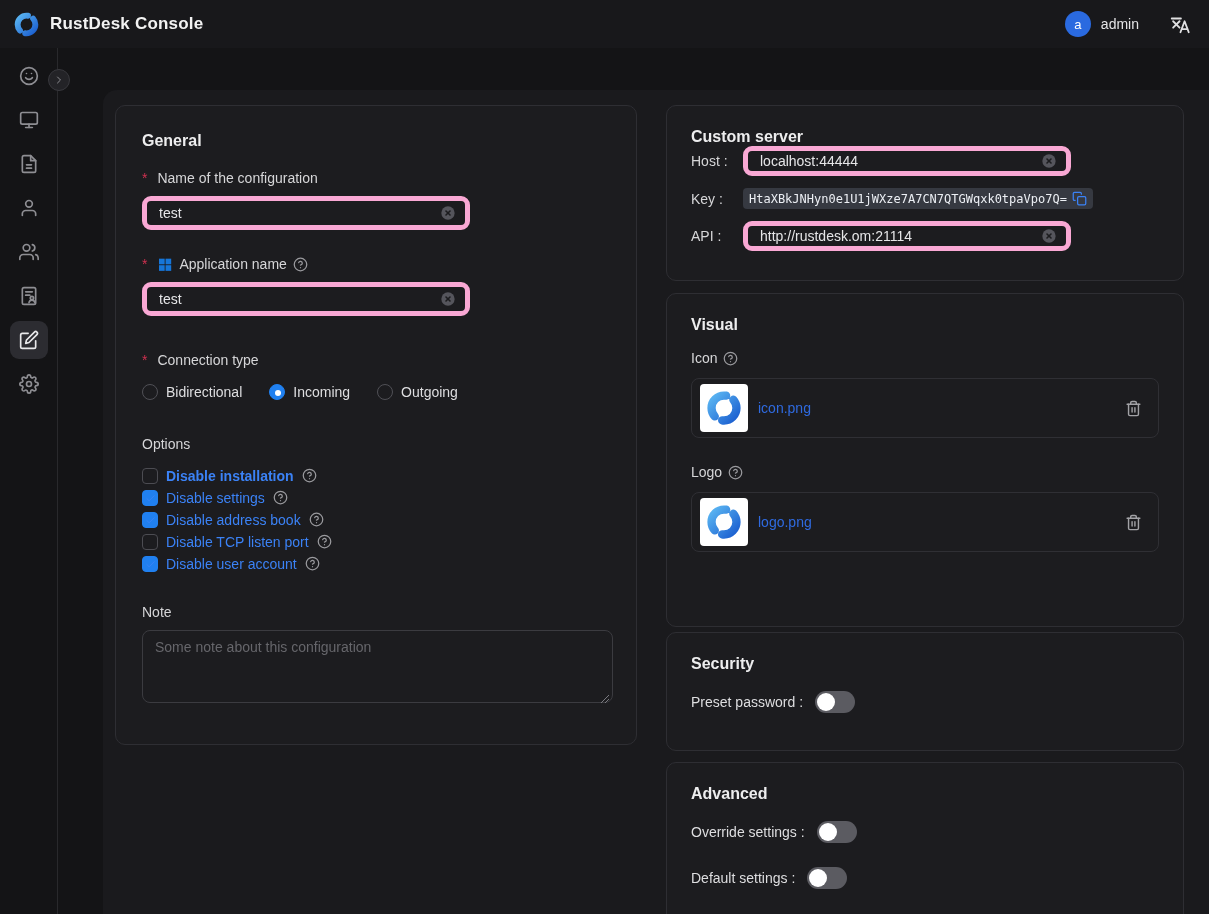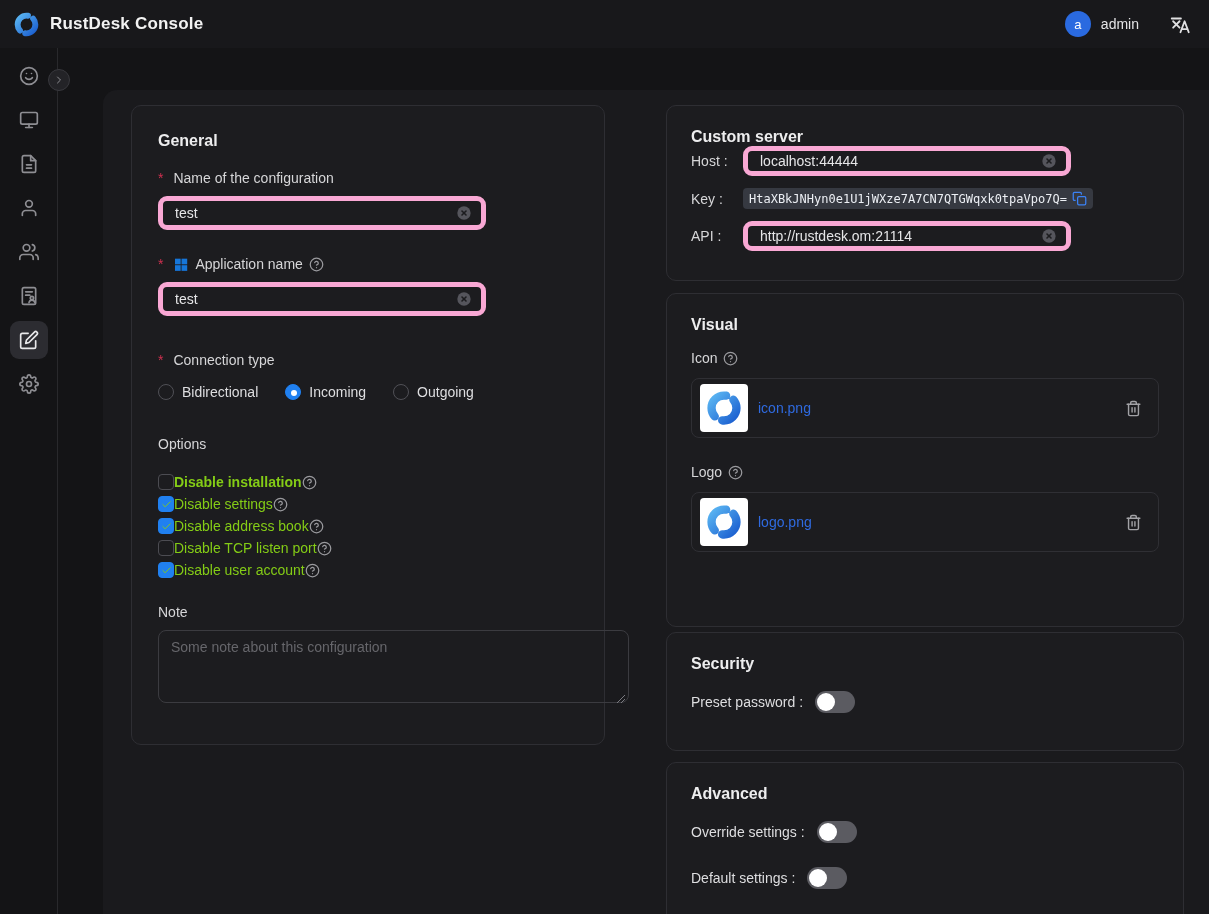--- a/index.html
+++ b/index.html
@@ -29,42 +29,42 @@
   .collapse-btn { position:absolute; top:69px; left:48px; width:22px; height:22px; border-radius:50%;
     background:#232327; border:1px solid #38383d; color:#8e8e93; display:flex; align-items:center; justify-content:center; z-index:6; cursor:pointer; }
   .collapse-btn svg { width:12px; height:12px; }
 
   
   .content { position:absolute; left:103px; top:90px; right:0; bottom:0; background:#1a1a1d;
     border-top-left-radius:14px; overflow:hidden; }
   .panel { position:absolute; background:#1c1c1f; border:1px solid #2e2e33; border-radius:10px; }
   .panel-title { font-size:16px; font-weight:600; color:#ededee; }
 
-  #panel-general  { left:28px;  top:15px;  width:474px; height:640px; padding:26px; }
+  #panel-general  { left:12px;  top:15px;  width:522px; height:640px; padding:26px; }
   #panel-custom   { left:563px; top:15px;  width:518px; height:176px; padding:22px 24px; }
   #panel-visual   { left:563px; top:203px; width:518px; height:334px; padding:22px 24px; }
   #panel-security { left:563px; top:542px; width:518px; height:119px; padding:22px 24px; }
   #panel-advanced { left:563px; top:672px; width:518px; height:300px; padding:22px 24px; }
 
   .field-label { font-size:14px; color:#d6d6d8; display:flex; align-items:center; gap:6px; }
   .req::before { content:"*"; color:#d03050; margin-right:4px; font-size:14px; }
   .text-input { position:relative; width:328px; height:34px; border:5px solid #f9a8d4; border-radius:9px;
     display:flex; align-items:center; background:transparent; }
   .text-input input { flex:1; min-width:0; background:transparent; border:none; outline:none;
     color:#e6e6e8; font-size:14px; padding:0 30px 0 12px; font-family:"Liberation Sans", sans-serif; }
   .clear-btn { position:absolute; right:9px; width:16px; height:16px; cursor:pointer; display:flex; }
 
   .radio-row { display:flex; align-items:center; gap:27px; }
   .radio { display:flex; align-items:center; gap:8px; font-size:14px; color:#dedee0; cursor:pointer; }
   .radio-dot { width:16px; height:16px; border-radius:50%; border:1px solid #505056; position:relative; flex:0 0 auto; }
   .radio.selected .radio-dot { background:#2080f0; border-color:#2080f0; }
   .radio.selected .radio-dot::after { content:""; position:absolute; left:5px; top:5px; width:6px; height:6px;
     border-radius:50%; background:#fff; }
 
-  .check-row { display:flex; align-items:flex-end; gap:0; font-size:14px; color:#84cc16; height:22px; cursor:pointer; }
+  .check-row { display:flex; align-items:flex-start; gap:8px; font-size:14px; color:#3b82f6; height:22px; cursor:pointer; }
   .check-box { width:16px; height:16px; border-radius:4px; border:1px solid #4c4c52; flex:0 0 auto;
     display:flex; align-items:center; justify-content:center; background:transparent; }
   .check-row.checked .check-box { background:#2080f0; border-color:#2080f0; }
   .check-box svg { width:11px; height:11px; display:none; }
   .check-row.checked .check-box svg { display:block; }
   .check-row.bold span.cb-label { font-weight:700; }
   .help { width:15px; height:15px; color:#9a9a9e; display:inline-flex; cursor:pointer; flex:0 0 auto; }
   .help svg { width:15px; height:15px; }
 
   .note-area { position:relative; width:471px; height:73px; border:1px solid #3b3b40; border-radius:8px; margin-top:10px; }

